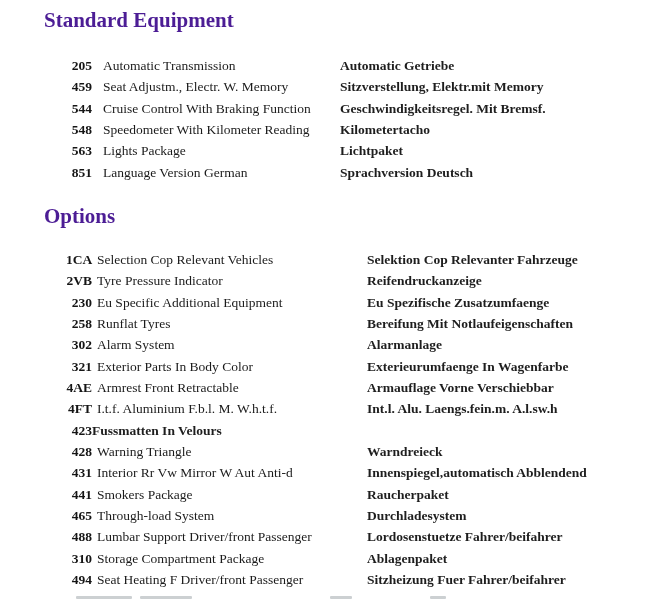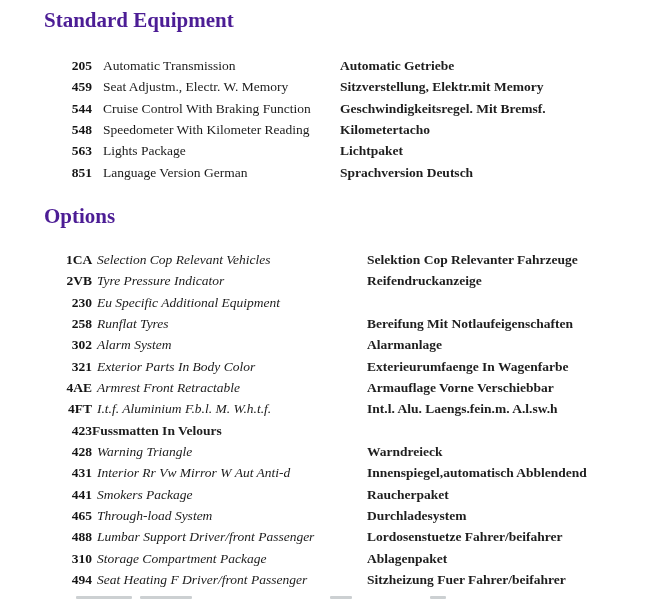--- a/index.html
+++ b/index.html
@@ -49,21 +49,21 @@
     width: 26px;
     text-align: right;
     font-weight: bold;
     color: #151515;
   }
   .desc {
     flex: none;
     overflow: visible;
   }
   #table-standard .desc { margin-left: 11px; width: 237px; }
-  #table-options  .desc { margin-left: 5px;  width: 270px; font-style: italic; }
+  #table-options  .desc { margin-left: 5px;  width: 270px; }
   .german {
     flex: none;
     color: #1e1e1e;
     font-weight: bold;
   }
   
   .clipped-row {
     position: absolute;
     top: 594px;
     left: 0;
@@ -132,20 +132,21 @@
         <span class="german">Selektion Cop Relevanter Fahrzeuge</span>
       </div>
       <div class="row">
         <span class="code">2VB</span>
         <span class="desc">Tyre Pressure Indicator</span>
         <span class="german">Reifendruckanzeige</span>
       </div>
       <div class="row">
         <span class="code">230</span>
         <span class="desc">Eu Specific Additional Equipment</span>
+        <span class="german">Eu Spezifische Zusatzumfaenge</span>
       </div>
       <div class="row">
         <span class="code">258</span>
         <span class="desc">Runflat Tyres</span>
         <span class="german">Bereifung Mit Notlaufeigenschaften</span>
       </div>
       <div class="row">
         <span class="code">302</span>
         <span class="desc">Alarm System</span>
         <span class="german">Alarmanlage</span>

